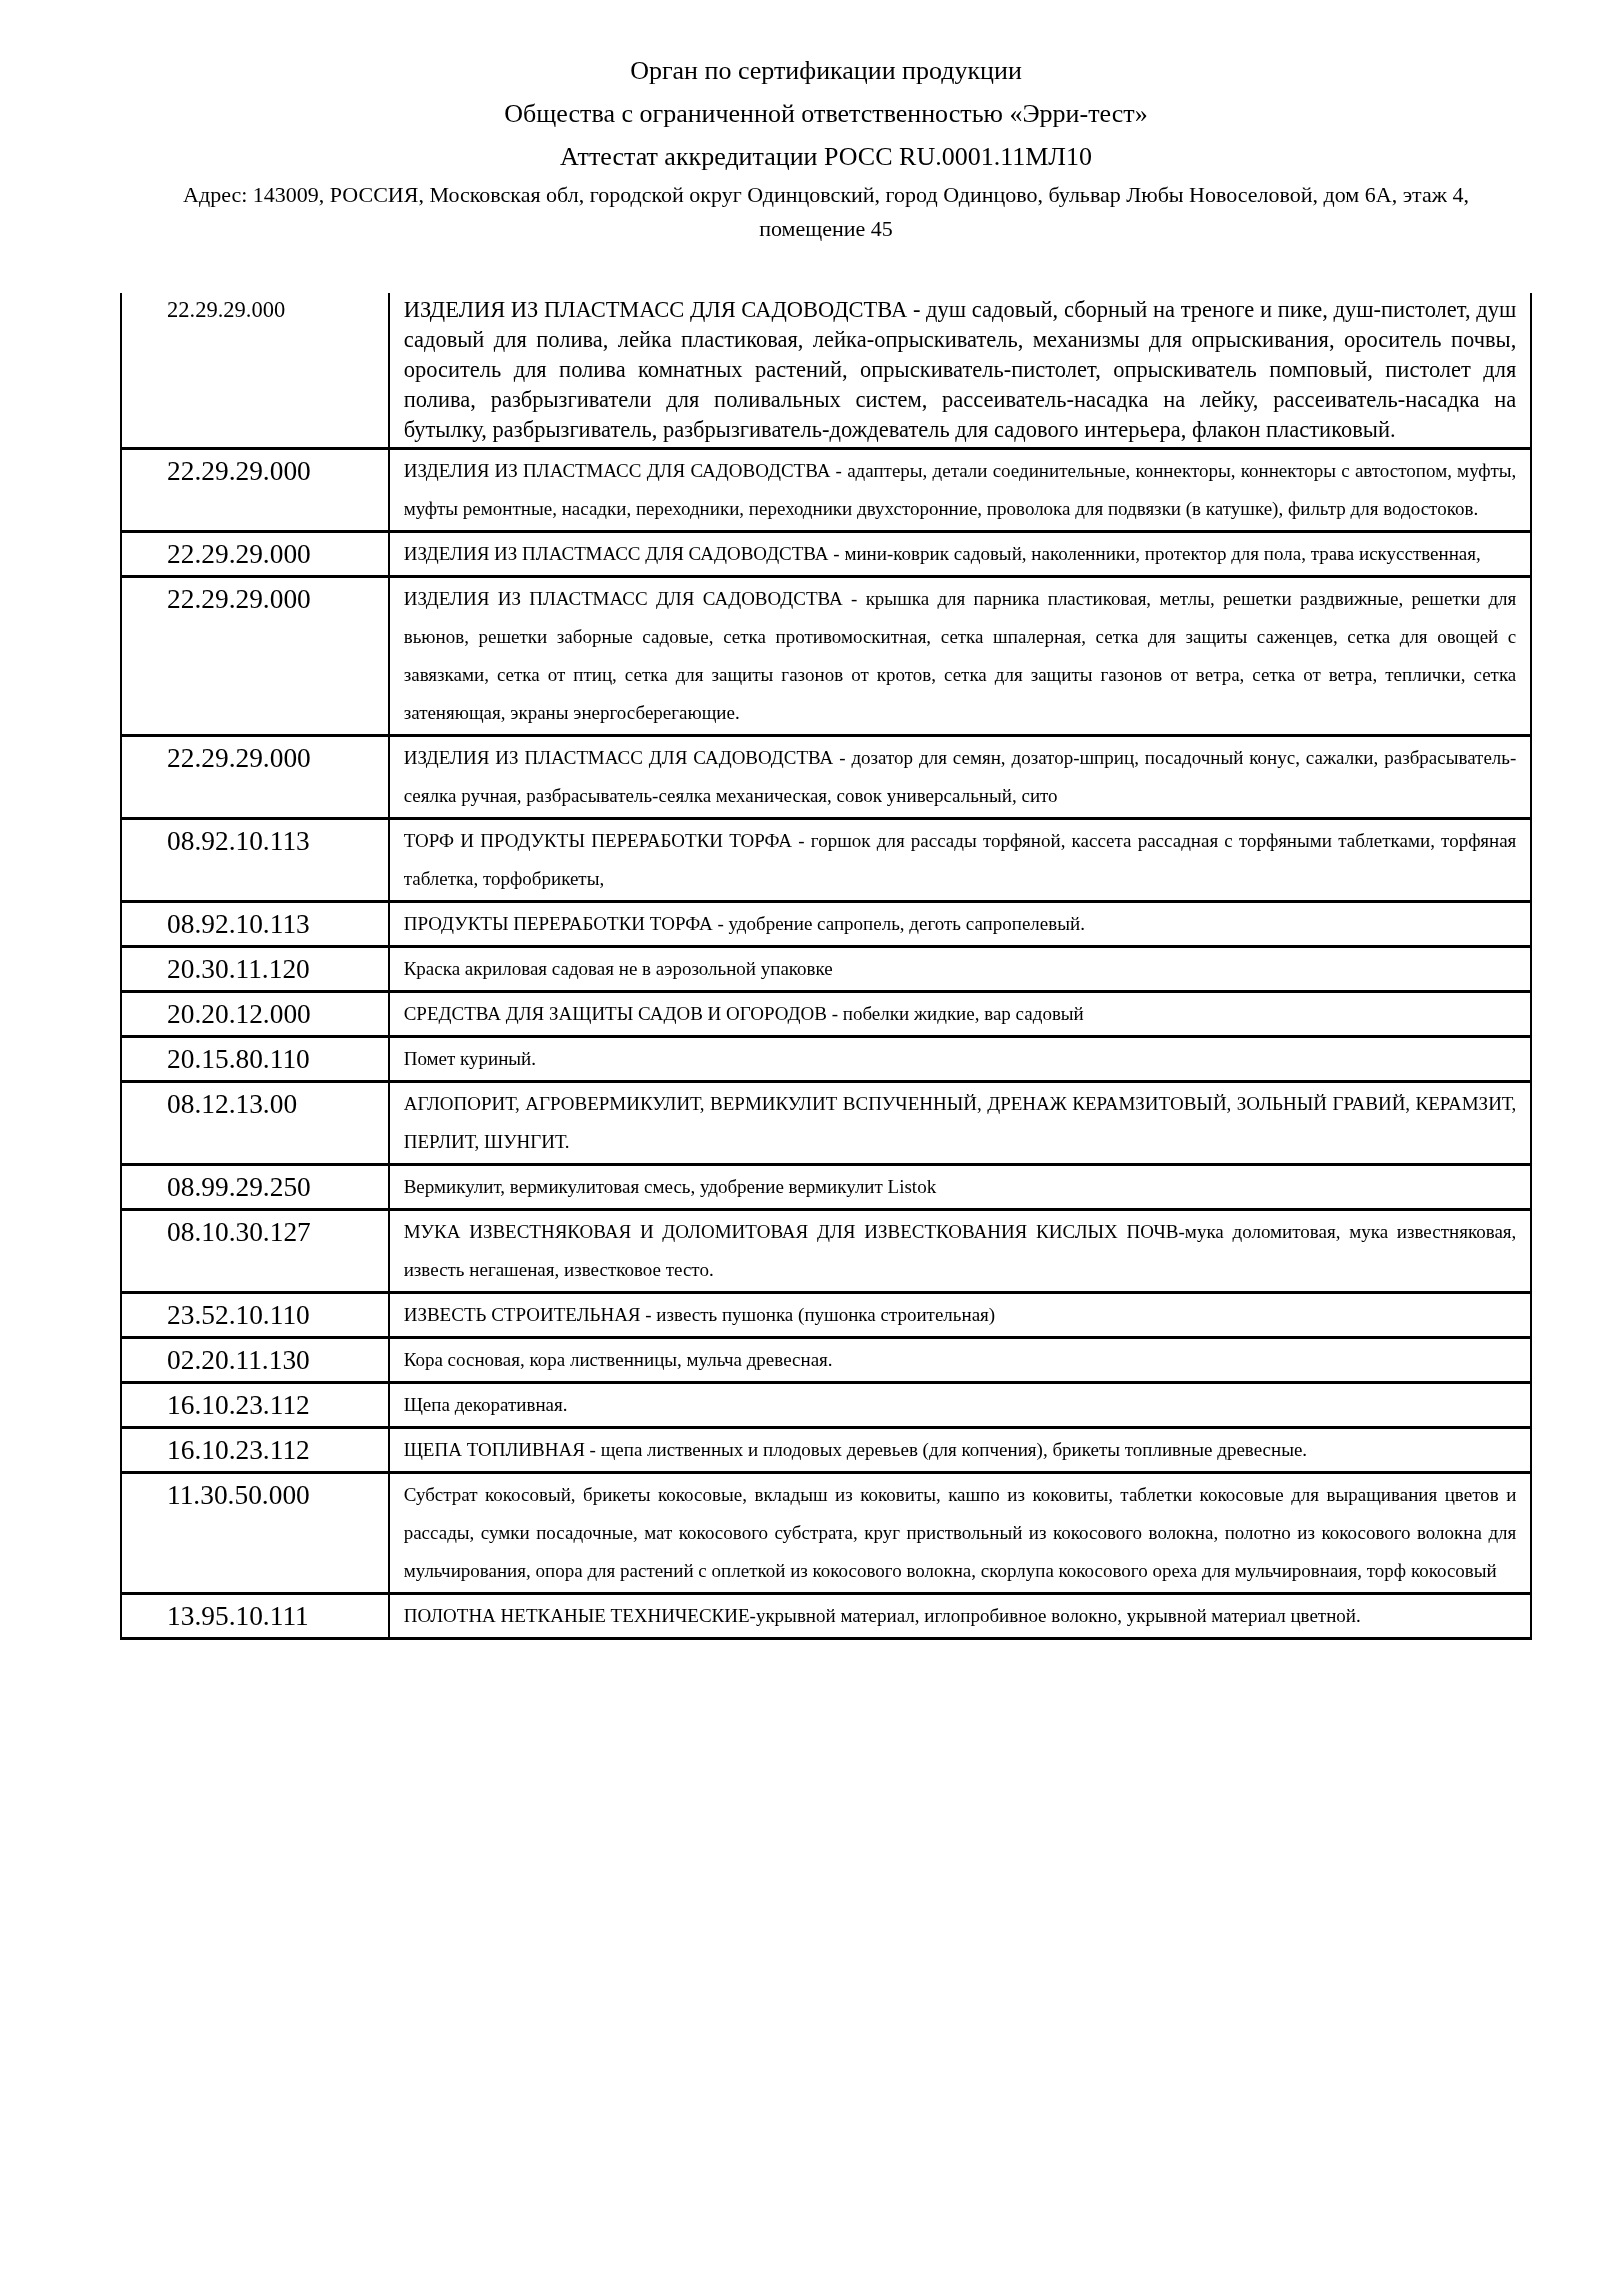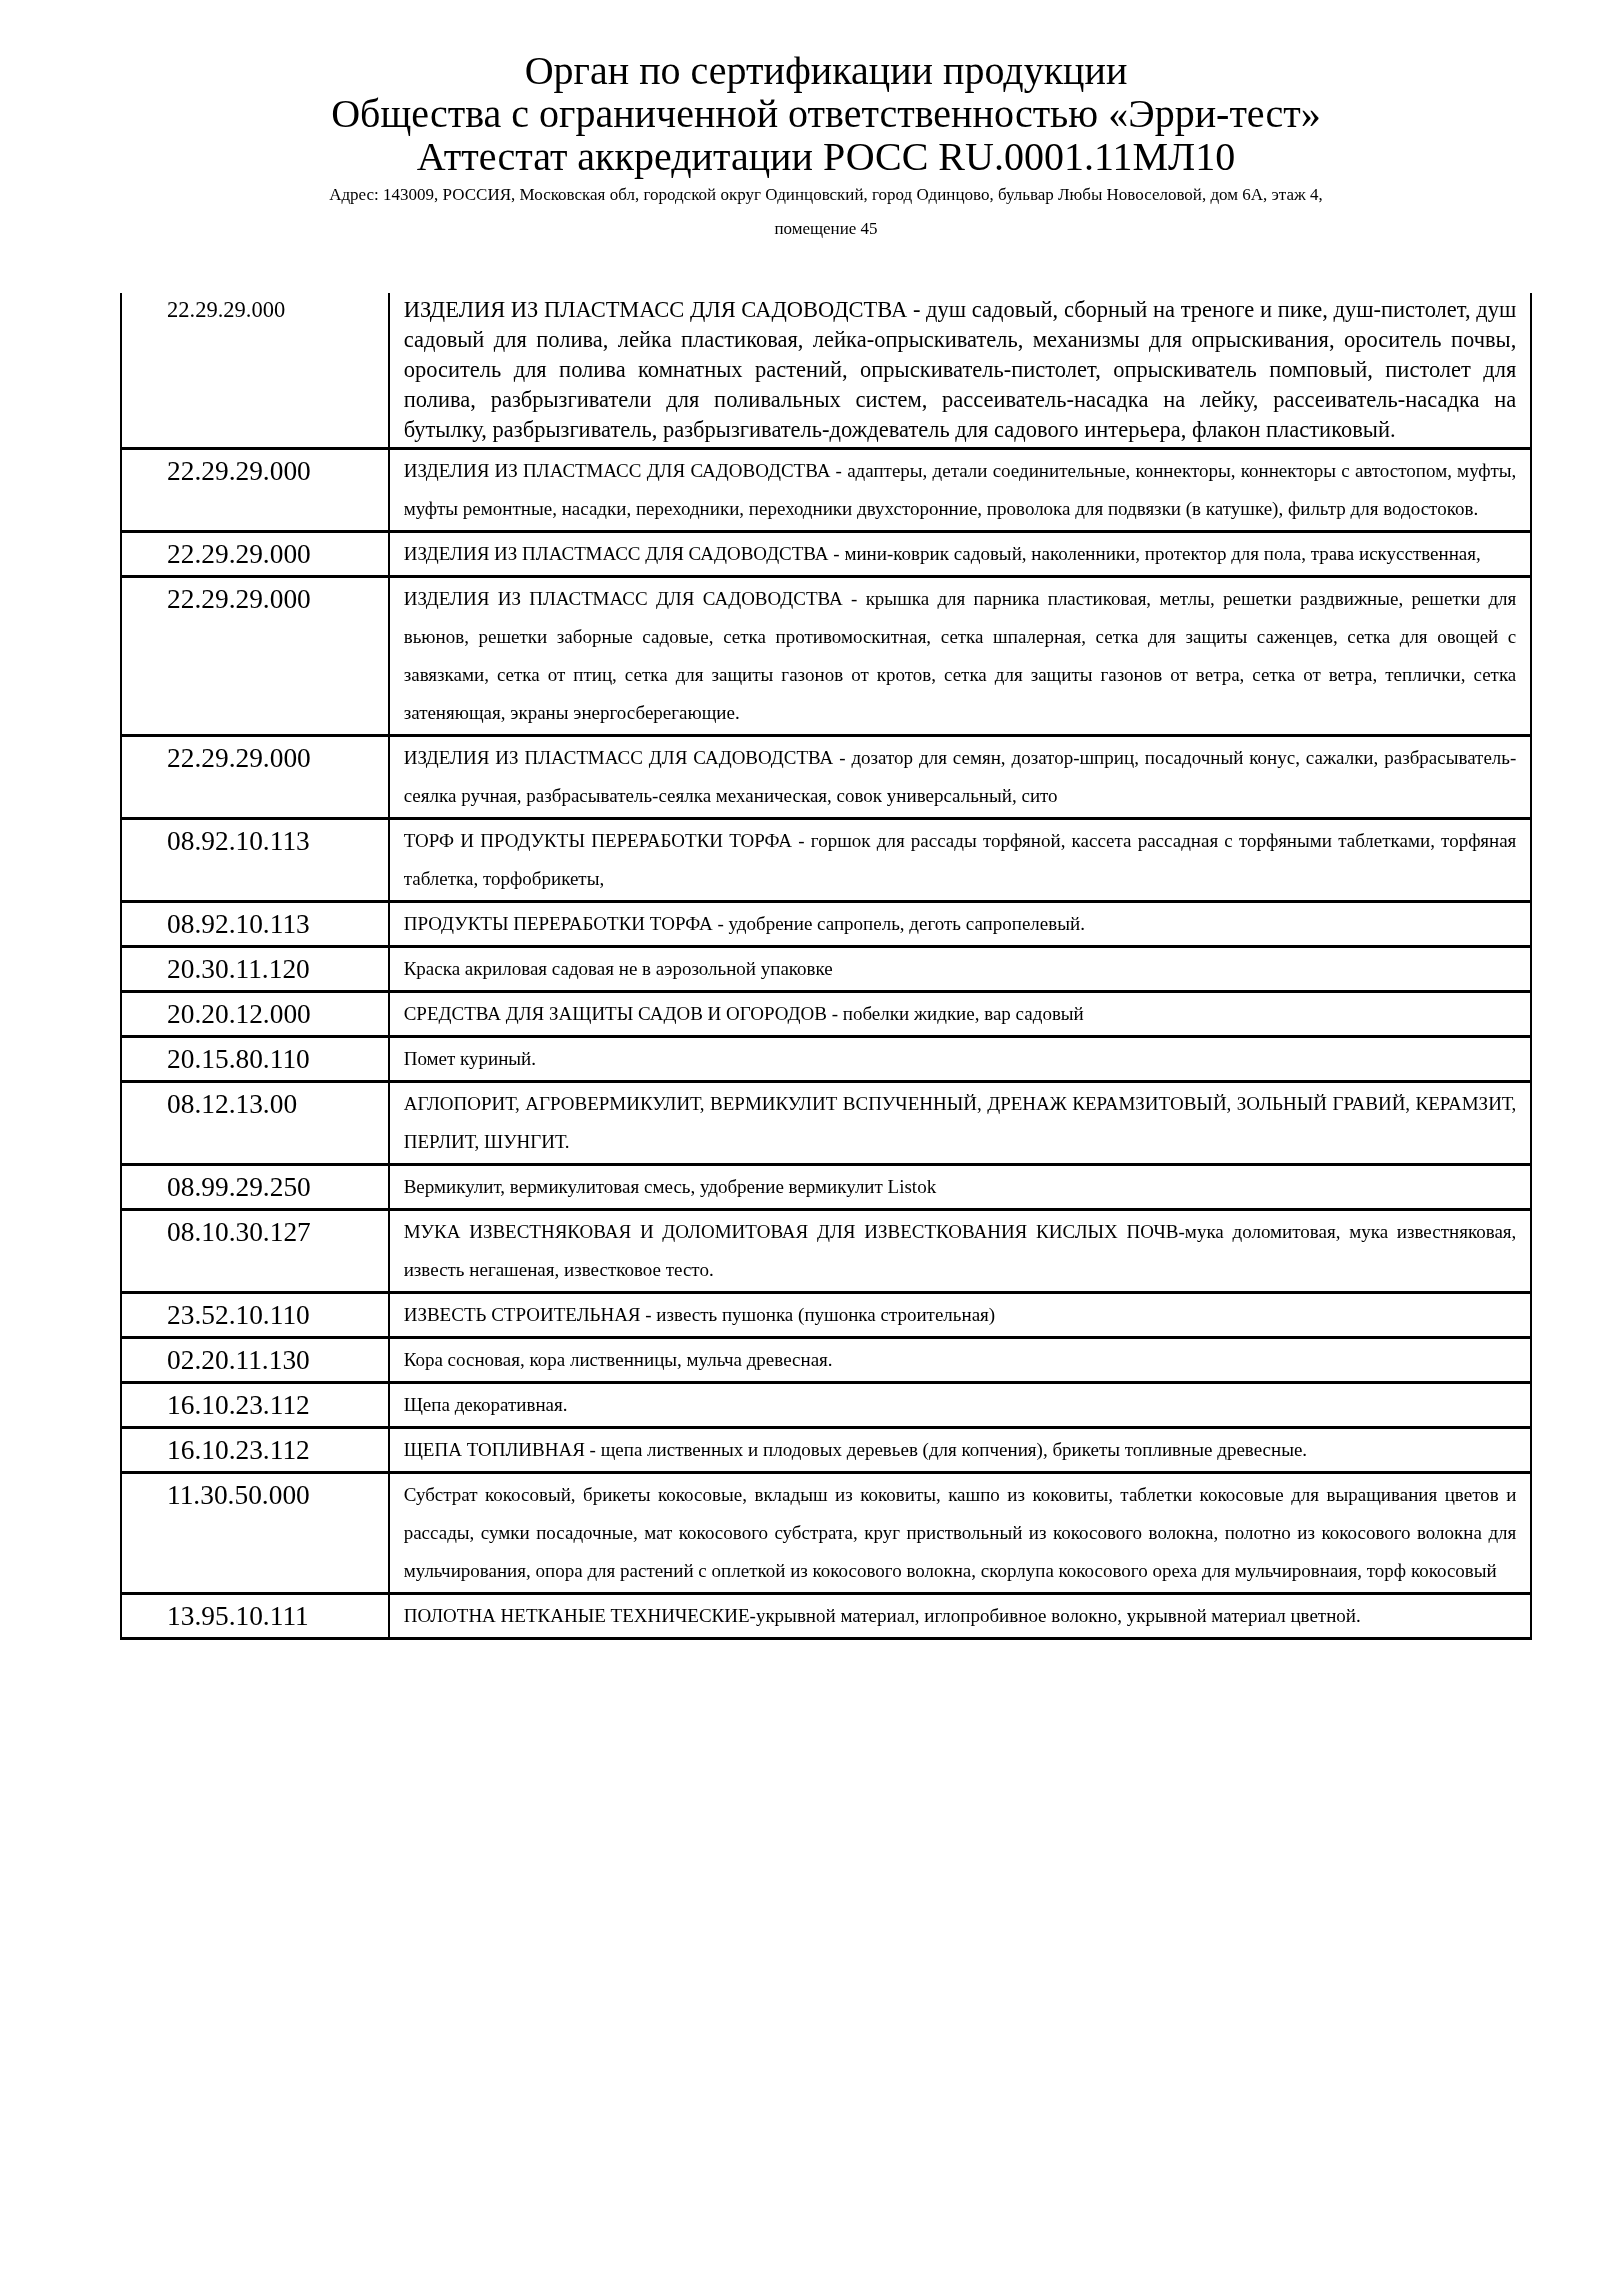--- a/index.html
+++ b/index.html
@@ -17,26 +17,26 @@
     box-sizing: border-box;
     padding-top: 49px;
     overflow: hidden;
   }
   .header {
     width: 1412px;
     margin-left: 120px;
     text-align: center;
   }
   .h-main {
-    font-size: 40px;
+    font-size: 26px;
     line-height: 43px;
     white-space: nowrap;
   }
   .h-sub {
-    font-size: 17px;
+    font-size: 22px;
     line-height: 34px;
   }
   table.doc-table {
     border-collapse: collapse;
     table-layout: fixed;
     width: 1412px;
     margin: 47px 0 17px 120px;
   }
   col.c-code { width: 268px; }
   .doc-table td {

